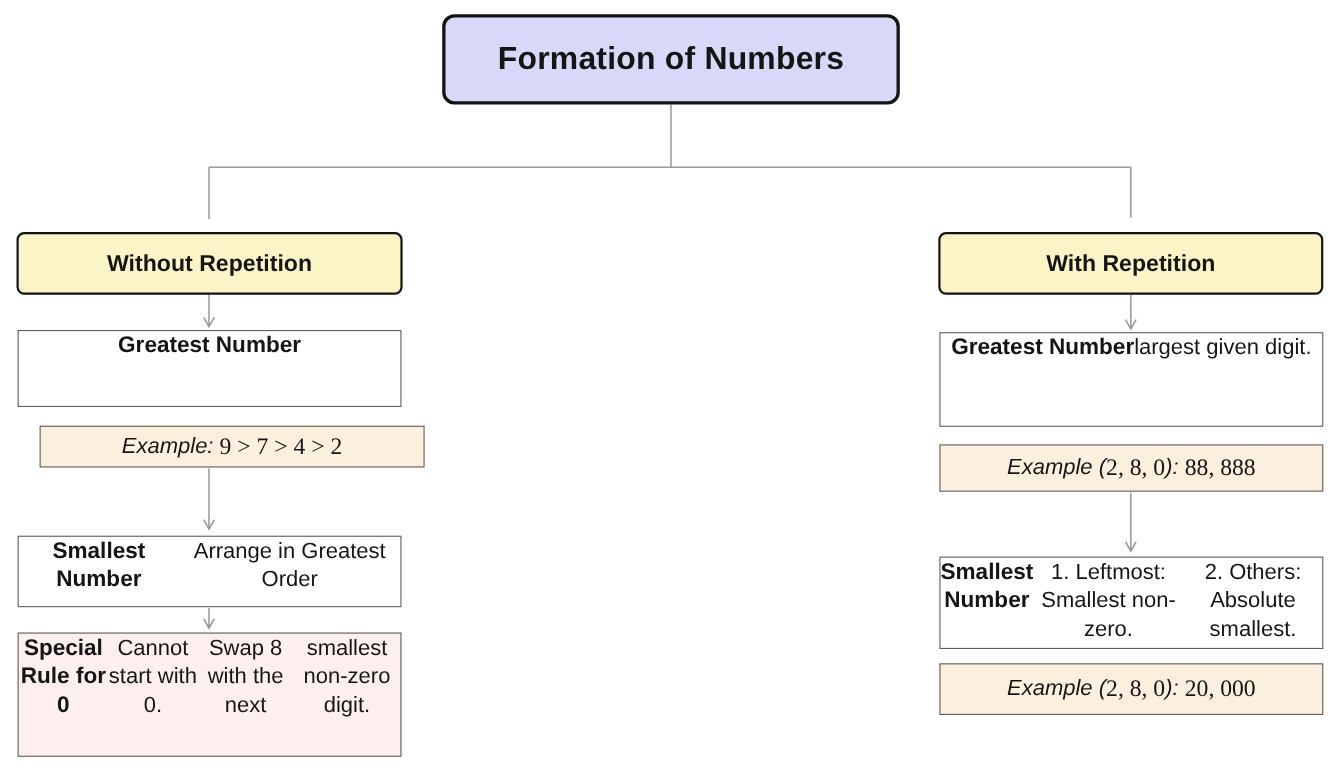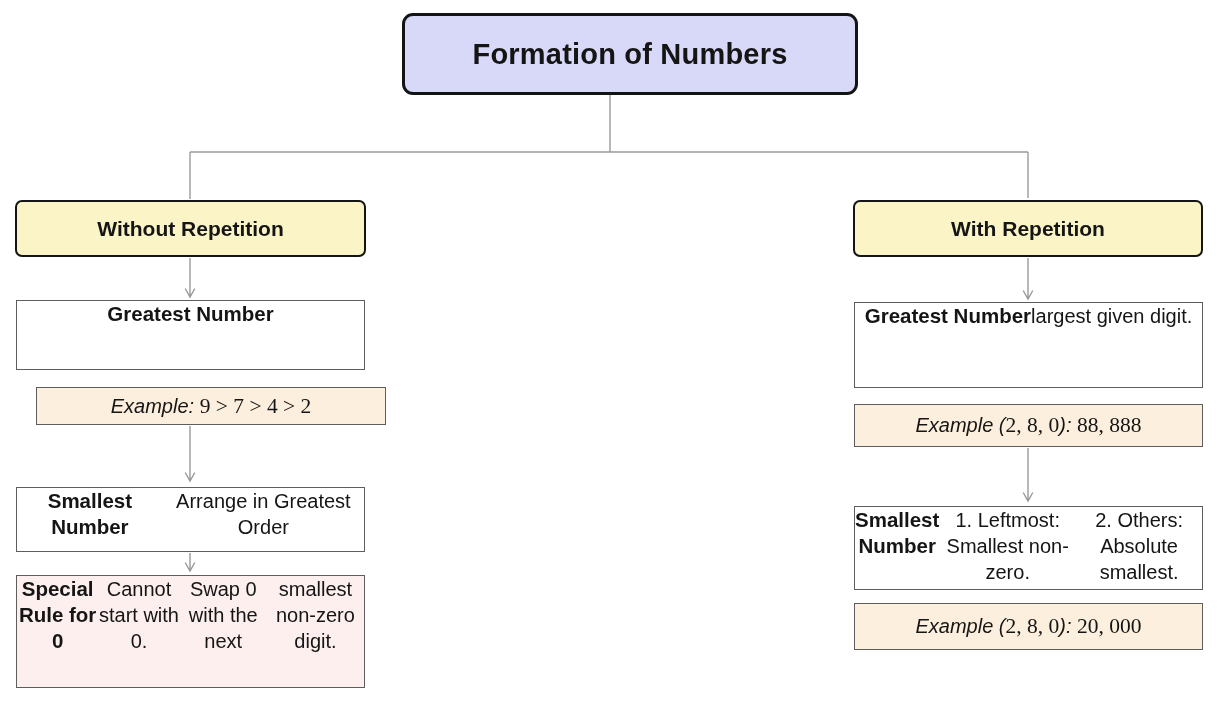--- a/index.html
+++ b/index.html
@@ -13,33 +13,33 @@
   }
   .connectors { position:absolute; left:0; top:0; width:1220px; height:709px; }
   .connectors path { stroke: var(--c-line, #9a9a9a); stroke-width:1.4; fill:none; }
 
   .box {
     position:absolute;
     box-sizing:border-box;
     text-align:center;
   }
   .title-box {
-    left:402px; top:13px; width:456px; height:82px;
+    left:402px; top:13px; width:416px; height:82px;
     background: var(--c-lavender, #d8d8f8);
     border: 3px solid var(--c-border_dark, #141414);
     border-radius: 11px;
     display:flex; align-items:center; justify-content:center;
     font-size:29px; font-weight:bold; letter-spacing:0.2px;
   }
   .header-box {
     background: var(--c-yellow, #fbf4c6);
     border: 2.5px solid var(--c-border_dark, #141414);
     border-radius: 7px;
     display:flex; align-items:center; justify-content:center;
-    font-size:21px; font-weight:bold;
+    font-size:21px; font-weight:bold;margin-top:11px;
   }
   .header-left  { left:15px;  top:200px; width:351px; height:57px; }
   .header-right { left:853px; top:200px; width:350px; height:57px; }
 
   .plain-box {
     background:#ffffff;
     border:1px solid var(--c-border_gray, #5d5d5d);
     font-size:20px; line-height:26px;
     display:flex; flex-direction:row; justify-content:center;
   }
@@ -110,21 +110,21 @@
   </div>
 
   <div class="box plain-box white-l2">
     <div class="box-title">Smallest Number</div>
     <div>Arrange in Greatest Order</div>
   </div>
 
   <div class="box pink-box">
     <div class="box-title">Special Rule for 0</div>
     <div>Cannot start with 0.</div>
-    <div>Swap 0 with the next</div>
+    <div>Swap 8 with the next</div>
     <div>smallest non-zero digit.</div>
   </div>
 
   <div class="box plain-box white-r1">
     <div class="box-title">Greatest Number</div>
     <div>largest given digit.</div>
   </div>
 
   <div class="box ex-box ex-r1">
     <span class="exi">Example (</span>

